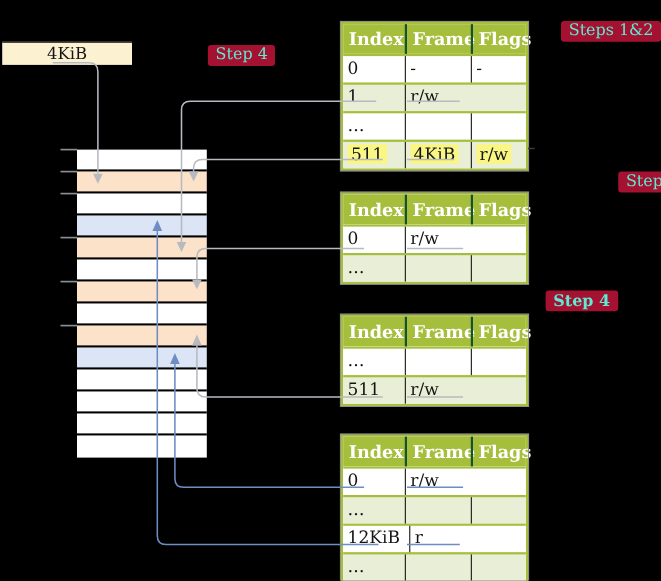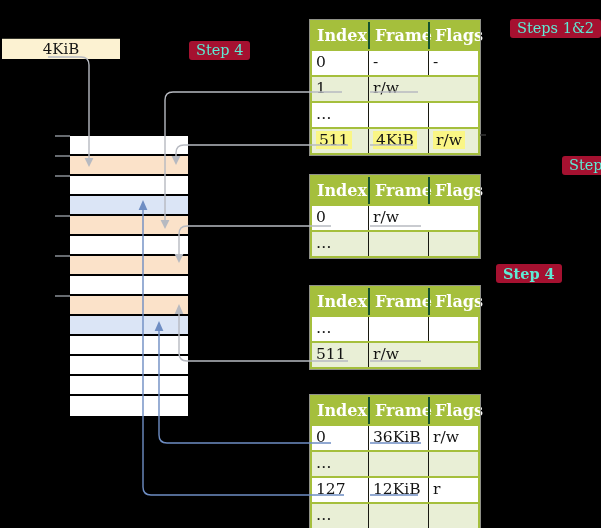--- a/index.html
+++ b/index.html
@@ -131,30 +131,28 @@
       </div>
     </div>
   <div class="ptable" id="t4">
       <div class="thead">
         <div class="hcell c0">Index</div>
         <div class="hcell c1">Frame</div>
         <div class="hcell c2">Flags</div>
       </div>
       <div class="trow">
         <div class="tcell c0"><span>0</span></div>
-        <div class="tcell c1"><span>36KiB</span></div>
         <div class="tcell c2"><span>r/w</span></div>
       </div>
       <div class="trow shaded">
         <div class="tcell c0"><span>…</span></div>
         <div class="tcell c1"></div>
         <div class="tcell c2"></div>
       </div>
       <div class="trow">
-        <div class="tcell c0"><span>127</span></div>
         <div class="tcell c1"><span>12KiB</span></div>
         <div class="tcell c2"><span>r</span></div>
       </div>
       <div class="trow shaded">
         <div class="tcell c0"><span>…</span></div>
         <div class="tcell c1"></div>
         <div class="tcell c2"></div>
       </div>
     </div>
 

